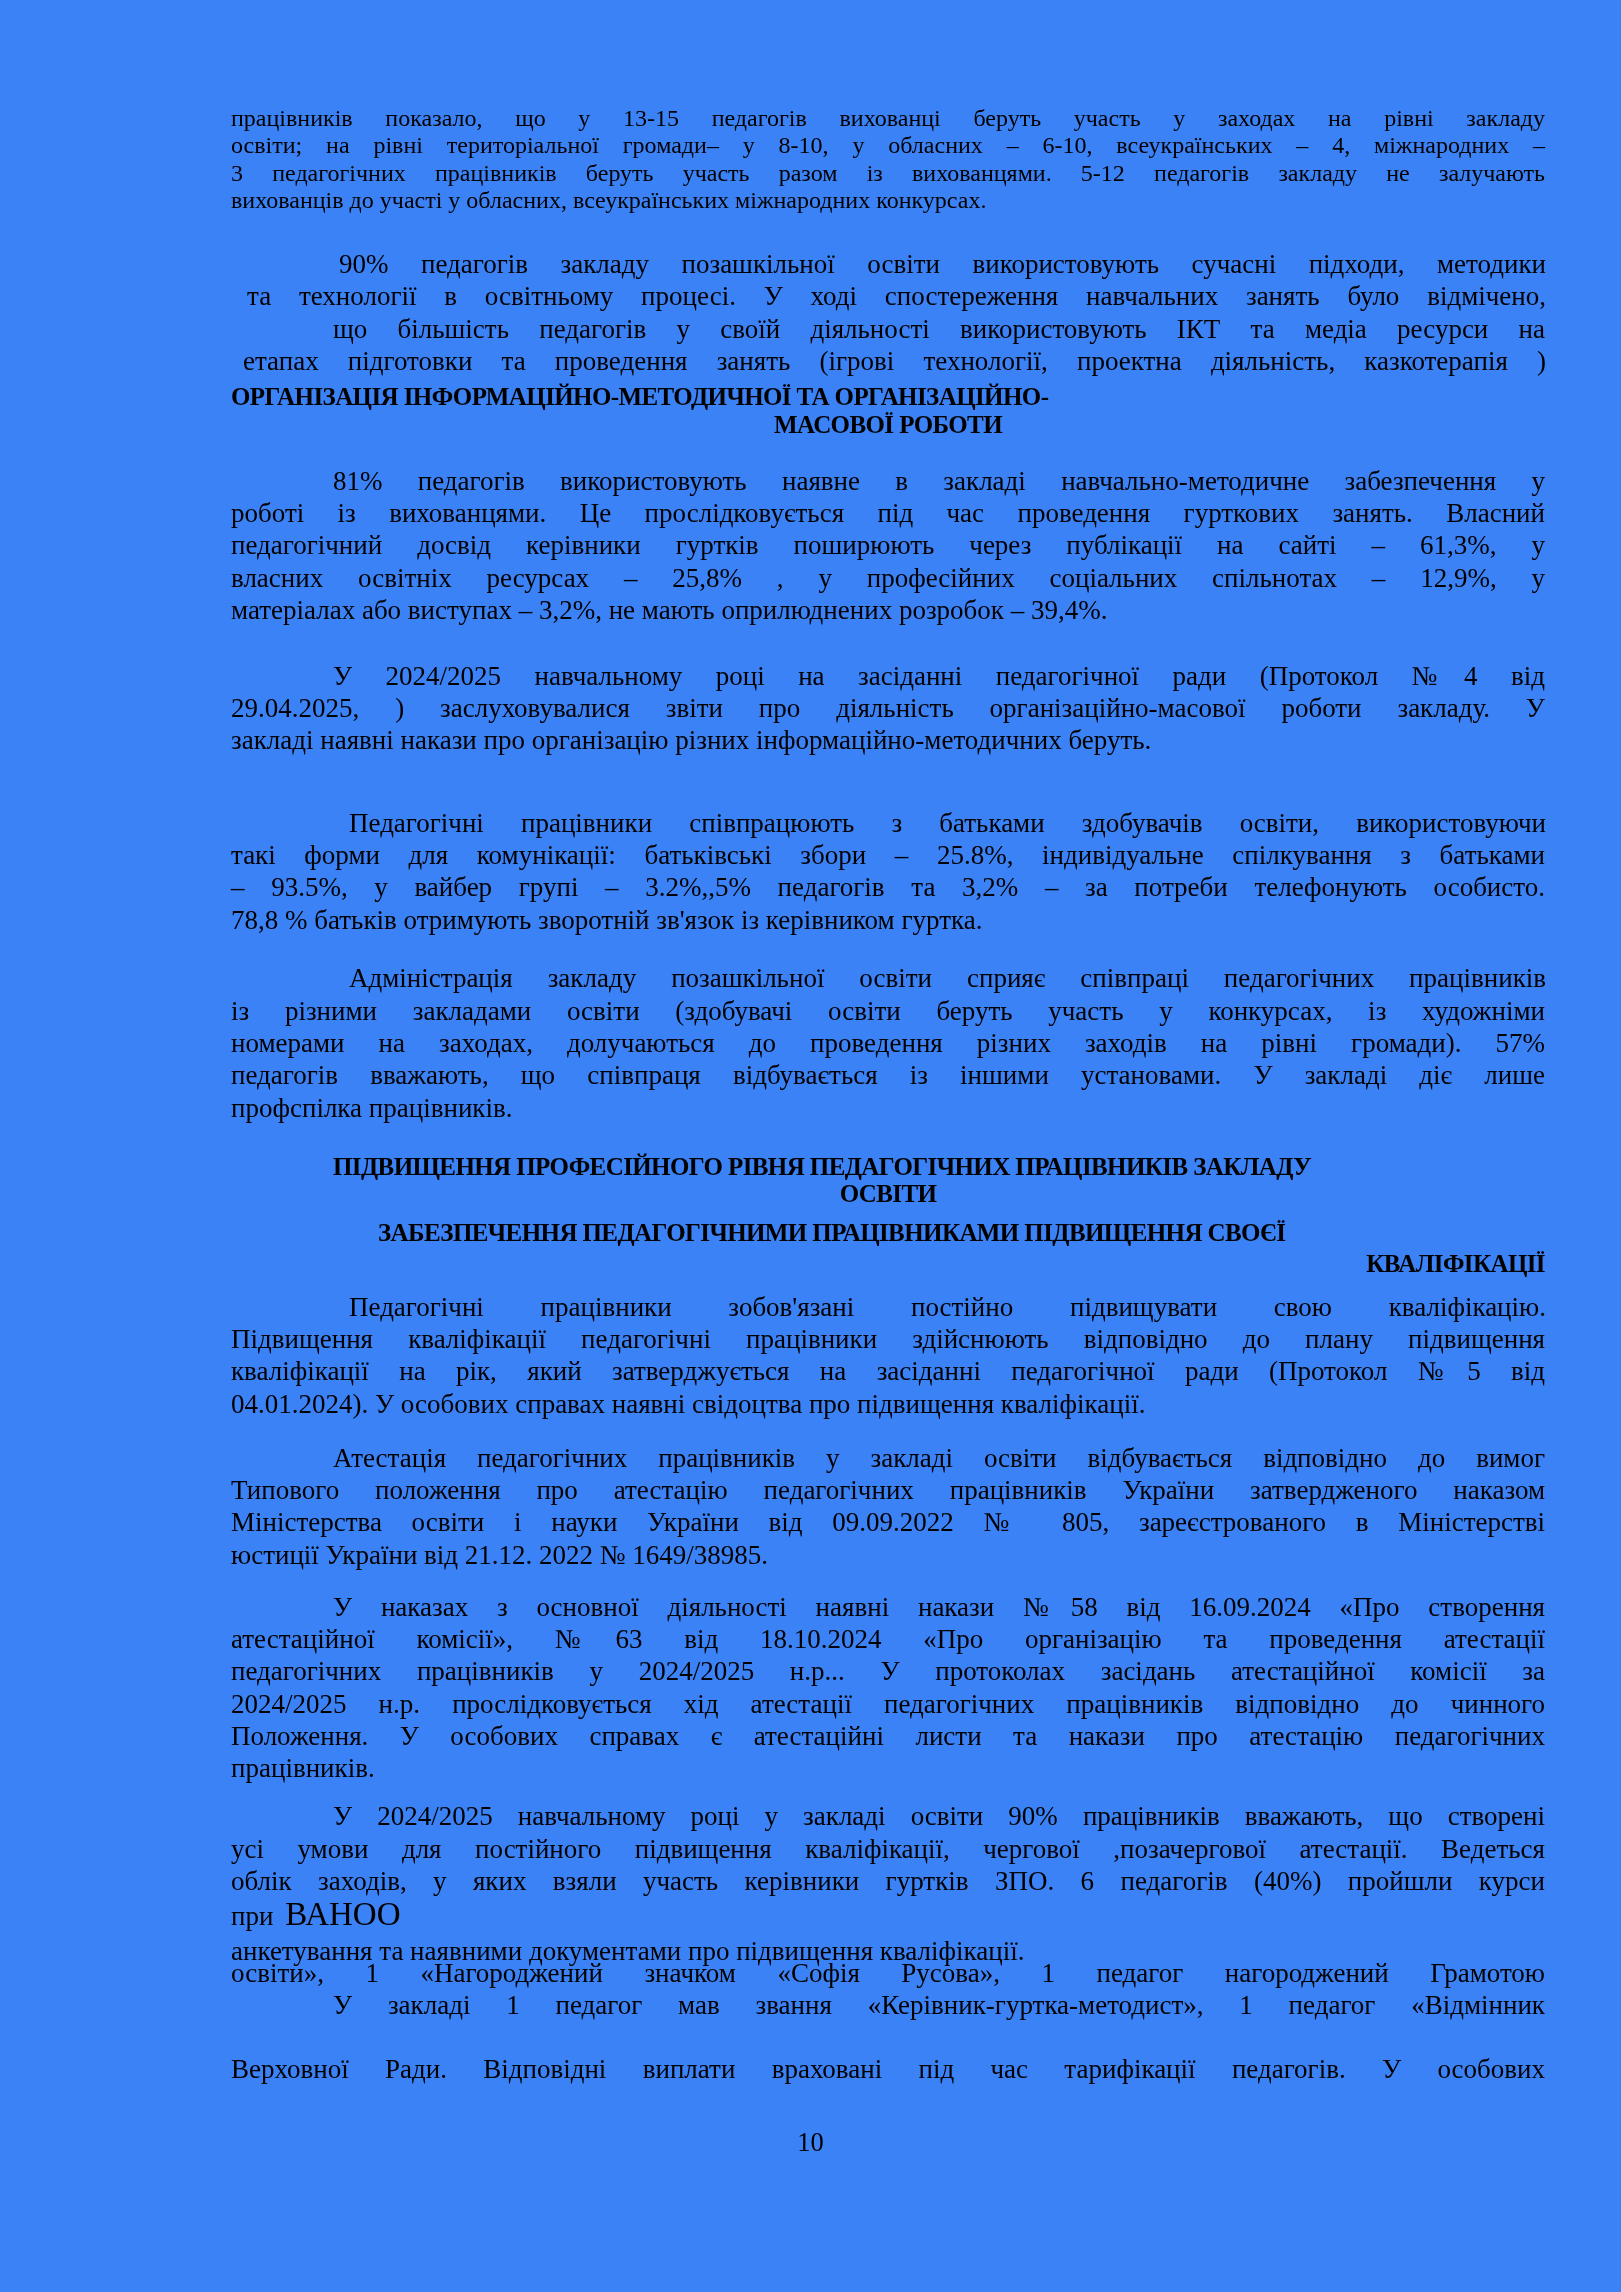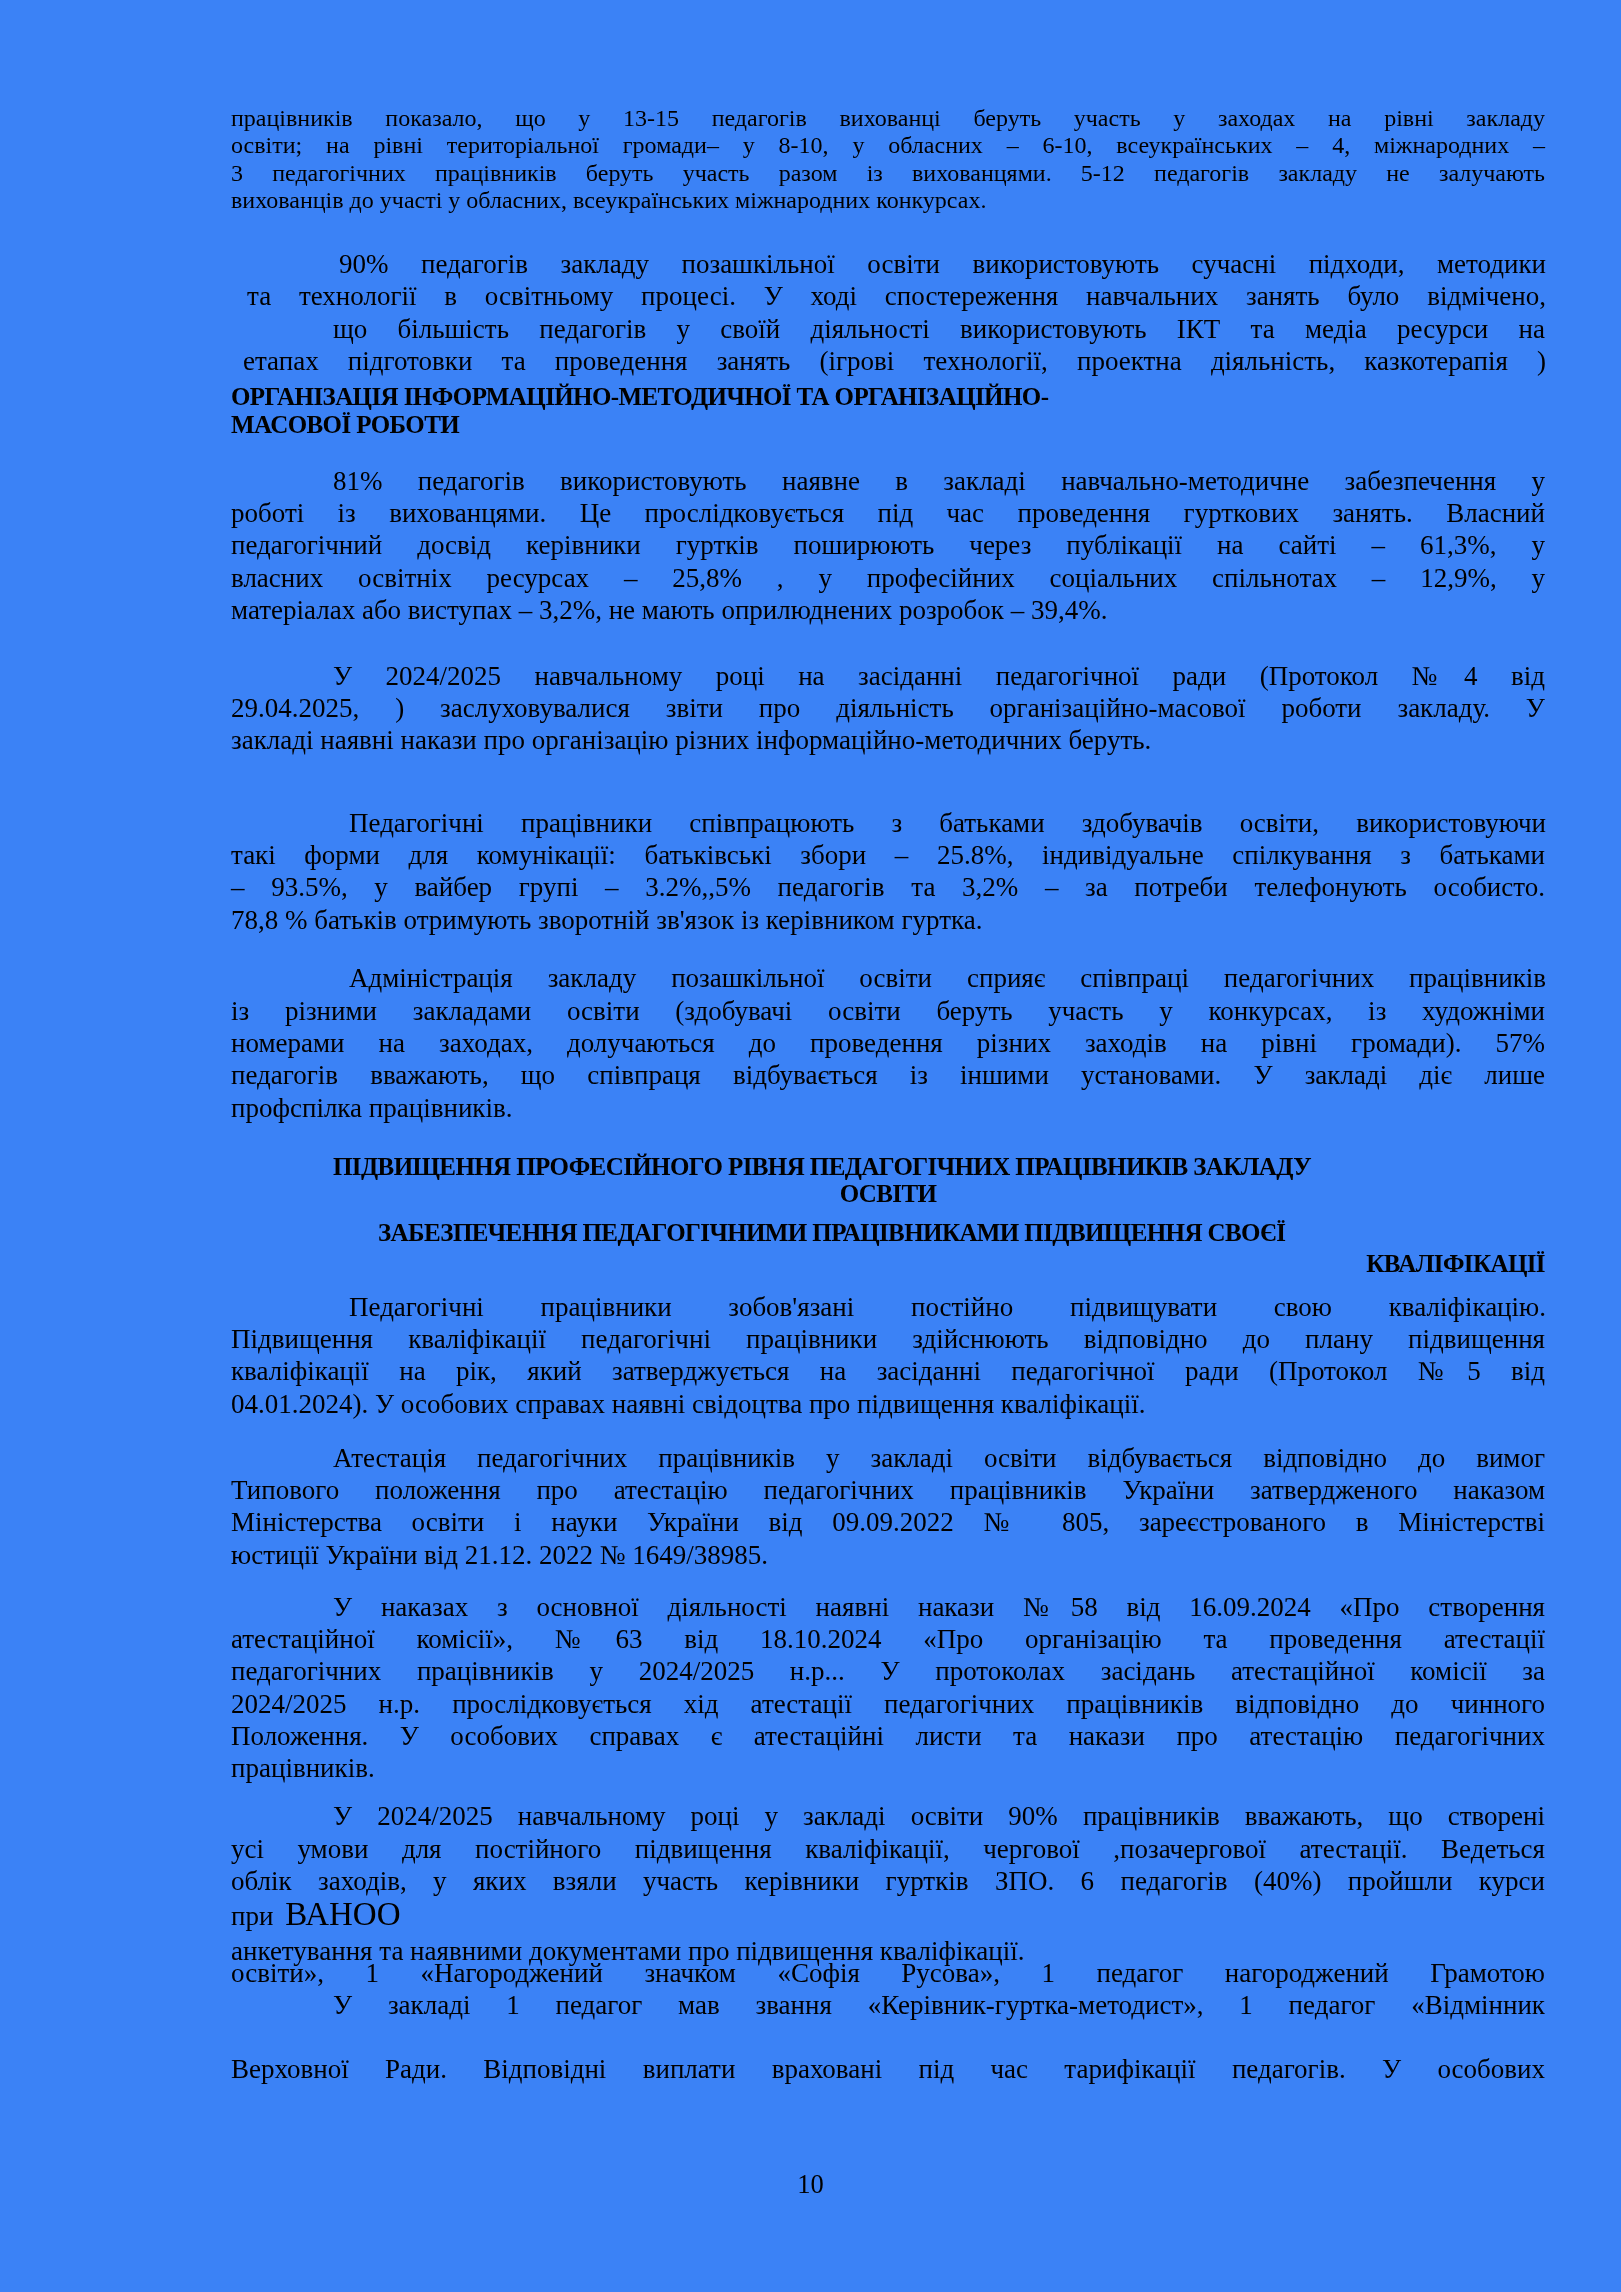--- a/index.html
+++ b/index.html
@@ -42,21 +42,21 @@
 
   <div>
     <div class="line s27" style="top:251px; left:339px; width:1207px;">90% педагогів закладу позашкільної освіти використовують сучасні підходи, методики</div>
     <div class="line s27" style="top:283px; left:247px; width:1299px;">та технології в освітньому процесі. У ході спостереження навчальних занять було відмічено,</div>
     <div class="line s27" style="top:316px; left:333px; width:1212px;">що більшість педагогів у своїй діяльності використовують ІКТ та медіа ресурси на</div>
     <div class="line s27" style="top:348px; left:243px; width:1303px;">етапах підготовки та проведення занять (ігрові технології, проектна діяльність, казкотерапія )</div>
   </div>
 
   <div>
     <div class="heading" style="top:384px; text-align:left;">ОРГАНІЗАЦІЯ ІНФОРМАЦІЙНО-МЕТОДИЧНОЇ ТА ОРГАНІЗАЦІЙНО-</div>
-    <div class="heading" style="top:412px; ">МАСОВОЇ РОБОТИ</div>
+    <div class="heading" style="top:412px; text-align:center;">МАСОВОЇ РОБОТИ</div>
   </div>
 
   <div>
     <div class="line s27" style="top:468px; left:333px; width:1212px;">81% педагогів використовують наявне в закладі навчально-методичне забезпечення у</div>
     <div class="line s27" style="top:500px">роботі із вихованцями. Це прослідковується під час проведення гурткових занять. Власний</div>
     <div class="line s27" style="top:532px">педагогічний досвід керівники гуртків поширюють через публікації на сайті – 61,3%, у</div>
     <div class="line s27" style="top:565px">власних освітніх ресурсах – 25,8% , у професійних соціальних спільнотах – 12,9%, у</div>
     <div class="line s27 last" style="top:597px">матеріалах або виступах – 3,2%, не мають оприлюднених розробок – 39,4%.</div>
   </div>
 
@@ -127,16 +127,16 @@
     </div>
     <div class="line s27 last" style="top:1938px">анкетування та наявними документами про підвищення кваліфікації.</div>
   </div>
 
   <div>
     <div class="line s27" style="top:1992px; left:333px; width:1212px;">У закладі 1 педагог мав звання «Керівник-гуртка-методист», 1 педагог «Відмінник</div>
     <div class="line s27" style="top:1960px">освіти», 1 «Нагороджений значком «Софія Русова», 1 педагог нагороджений Грамотою</div>
     <div class="line s27" style="top:2056px">Верховної Ради. Відповідні виплати враховані під час тарифікації педагогів. У особових</div>
   </div>
 
-  <div class="pagenum" style="top:2129px;margin-top:42px;">10</div>
+  <div class="pagenum" style="top:2129px;">10</div>
 
 </div>
 
 
 </body></html>

